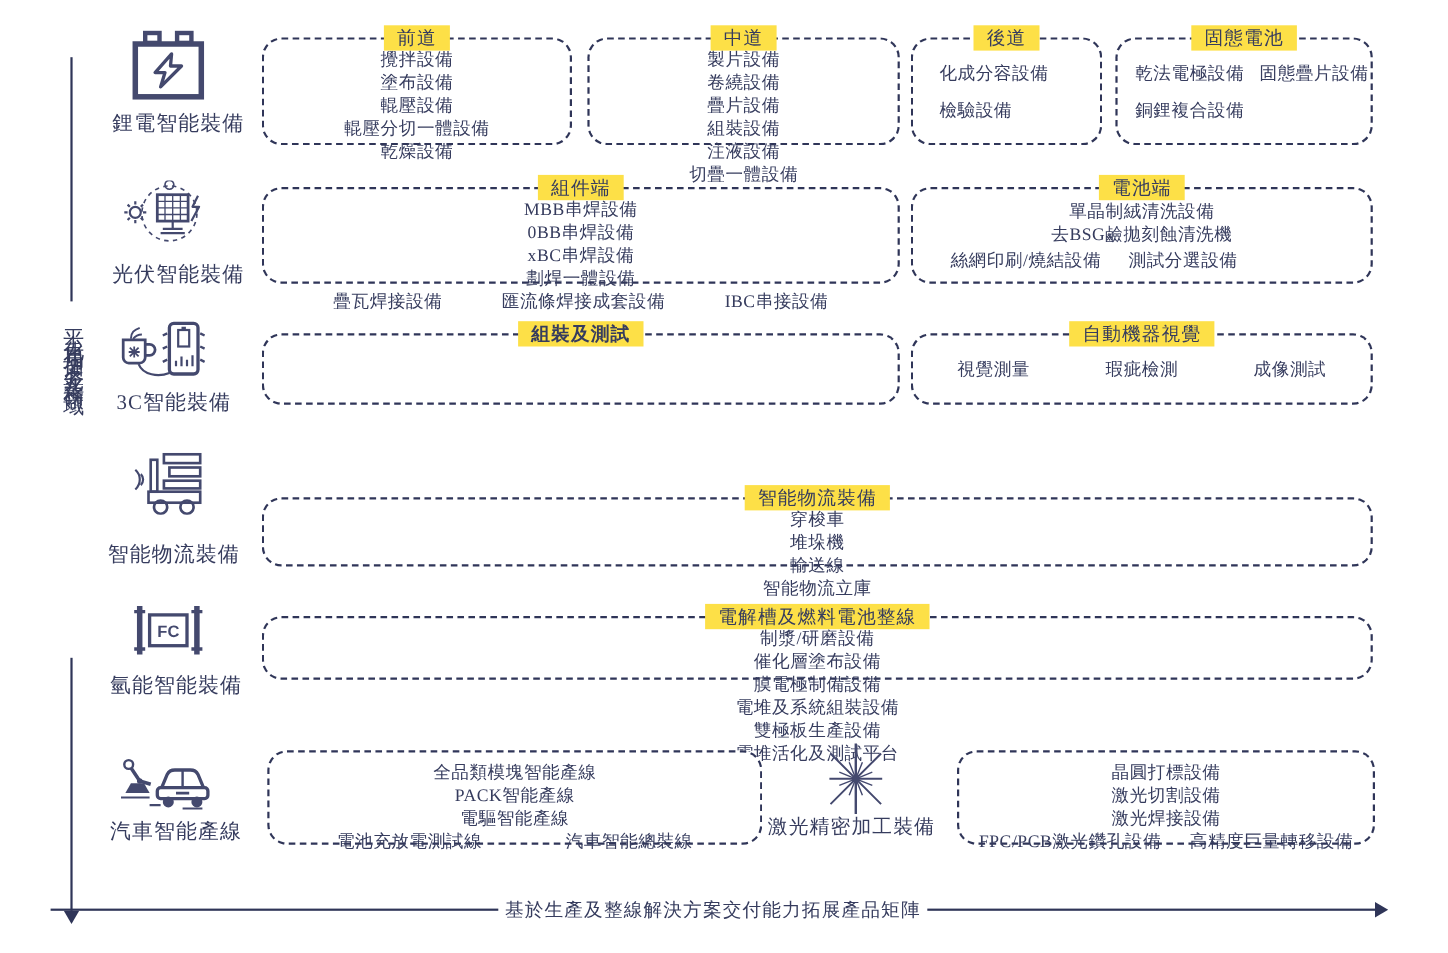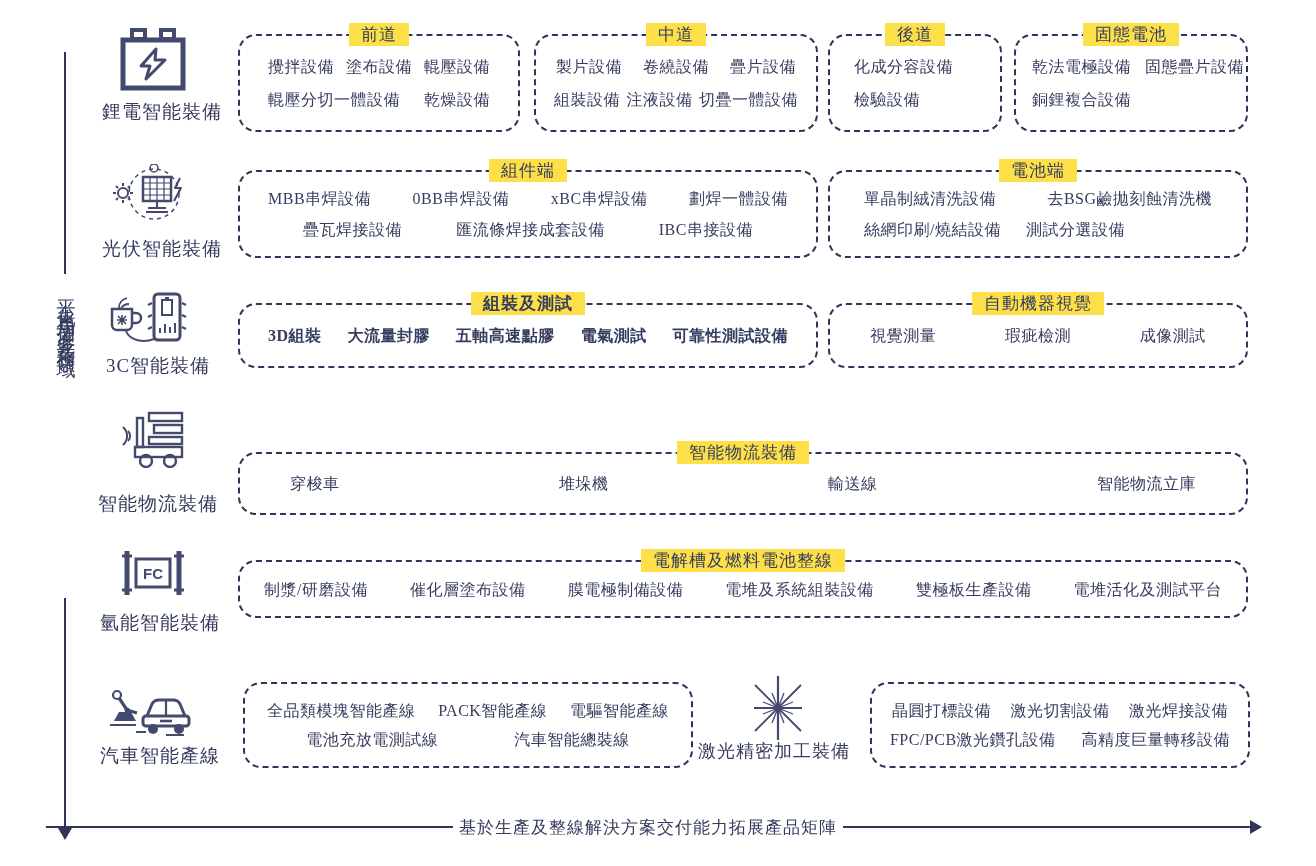--- a/index.html
+++ b/index.html
@@ -31,21 +31,21 @@
     letter-spacing:1px;color:var(--ink);white-space:nowrap;}
 
   
   .box{position:absolute;border:2px dashed var(--border);border-radius:18px;background:#fff;
     display:flex;flex-direction:column;justify-content:space-evenly;padding:8px 6px 6px;}
   .box-title{position:absolute;top:-13px;left:50%;transform:translateX(-50%);
     background:#fde047;padding:0 12px;font-size:17px;letter-spacing:1px;white-space:nowrap;z-index:2;}
   .box-row{display:flex;justify-content:space-around;align-items:center;
     font-size:16px;letter-spacing:0.5px;white-space:nowrap;}
   .box-row.left{justify-content:flex-start;padding-left:18px;gap:44px;}
-  .box-row.jsb{justify-content:space-between;padding:0 22px;}
+  .box-row.jsb{justify-content:space-between;padding:0 22px;flex-direction:column;}
 
   .laser-icon{position:absolute;color:var(--icon);}
   .laser-label{position:absolute;width:170px;text-align:left;font-size:18px;
     letter-spacing:1px;white-space:nowrap;}
 </style>
 </head>
 <body>
 
 <div id="canvas">
 
@@ -209,27 +209,20 @@
         <span>去BSG鹼拋刻蝕清洗機</span>
       </div>
     <div class="box-row left" style="padding-left:28px;gap:25px;">
         <span>絲網印刷/燒結設備</span>
         <span>測試分選設備</span>
       </div>
   </div>
 
   <div class="box" style="left:238px;top:303px;width:580px;height:65px;font-weight:bold;">
     <span class="box-title">組裝及測試</span>
-    <div class="box-row jsb">
-        <span>3D組裝</span>
-        <span>大流量封膠</span>
-        <span>五軸高速點膠</span>
-        <span>電氣測試</span>
-        <span>可靠性測試設備</span>
-      </div>
   </div>
   <div class="box" style="left:828px;top:303px;width:420px;height:65px;">
     <span class="box-title">自動機器視覺</span>
     <div class="box-row">
         <span>視覺測量</span>
         <span>瑕疵檢測</span>
         <span>成像測試</span>
       </div>
   </div>
 

